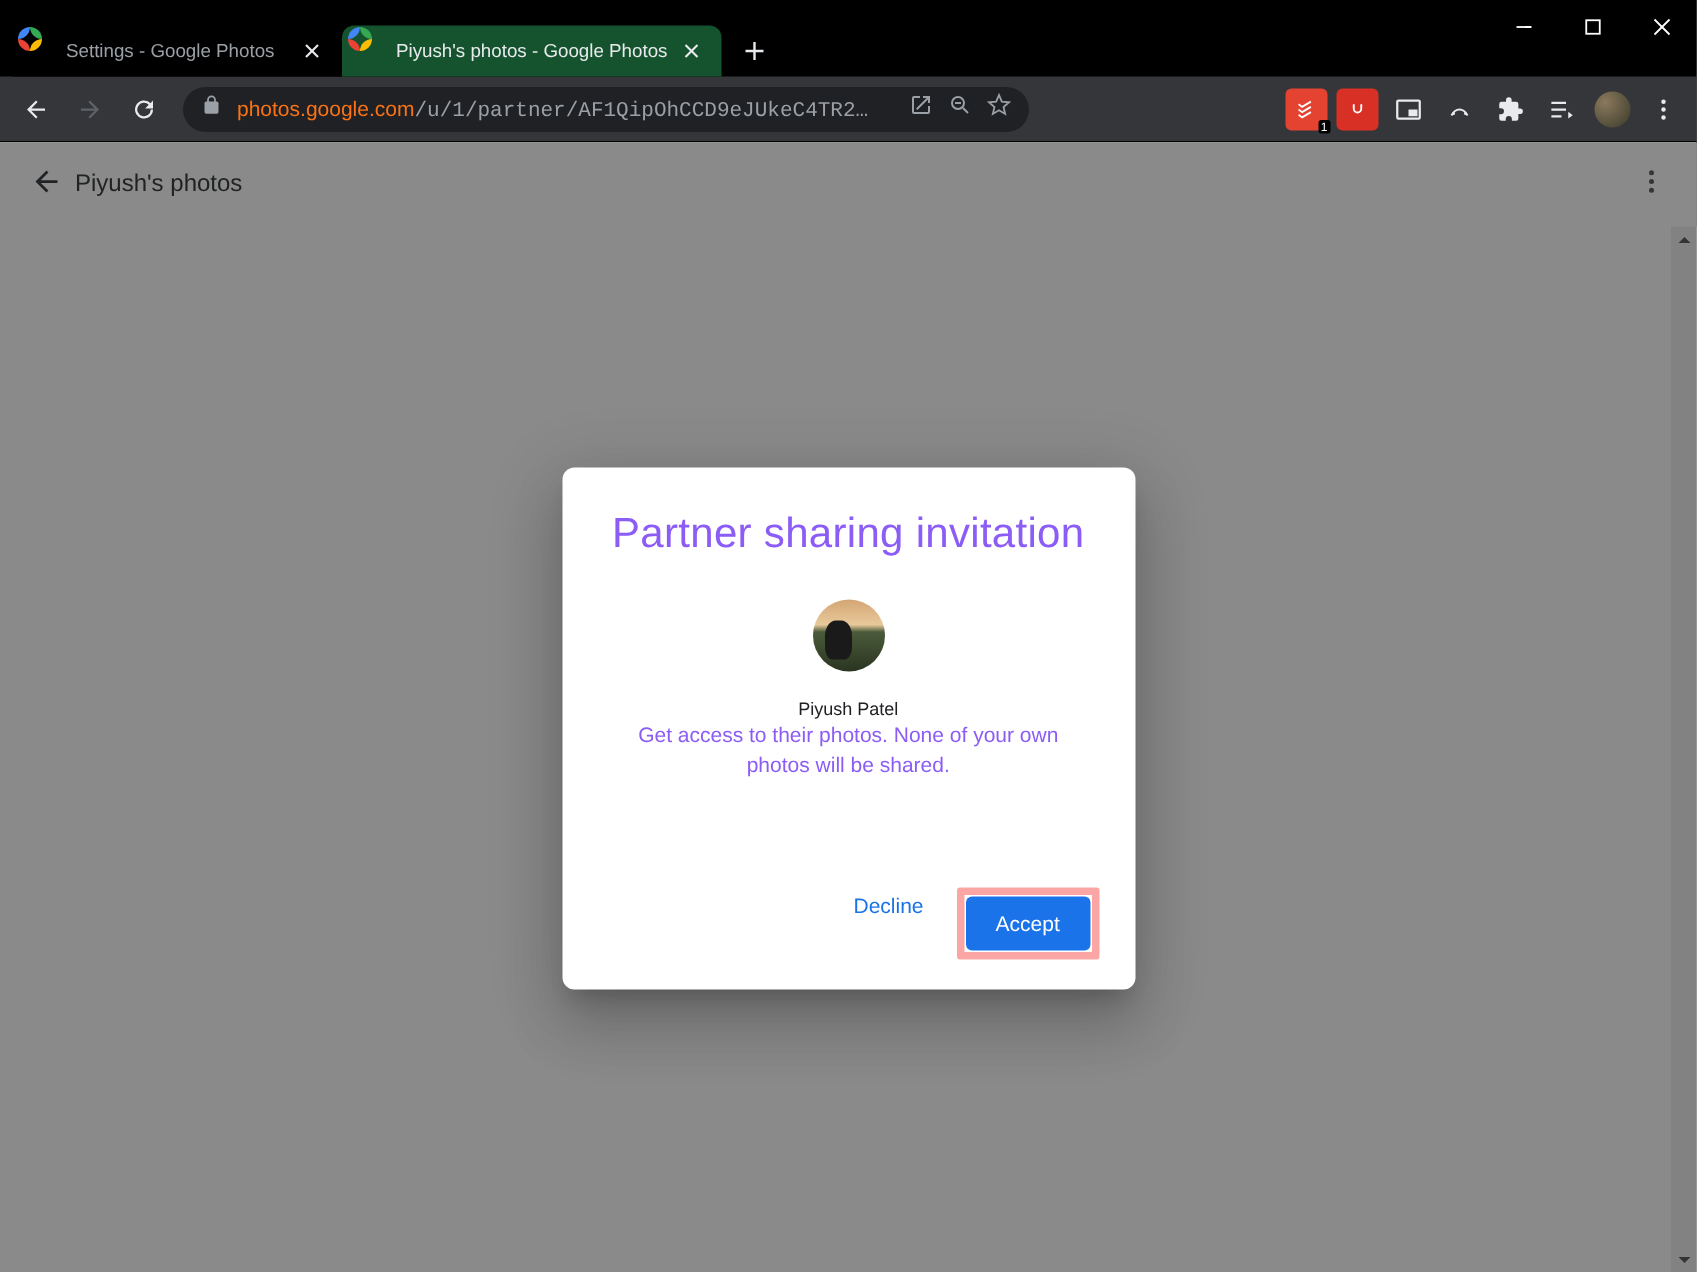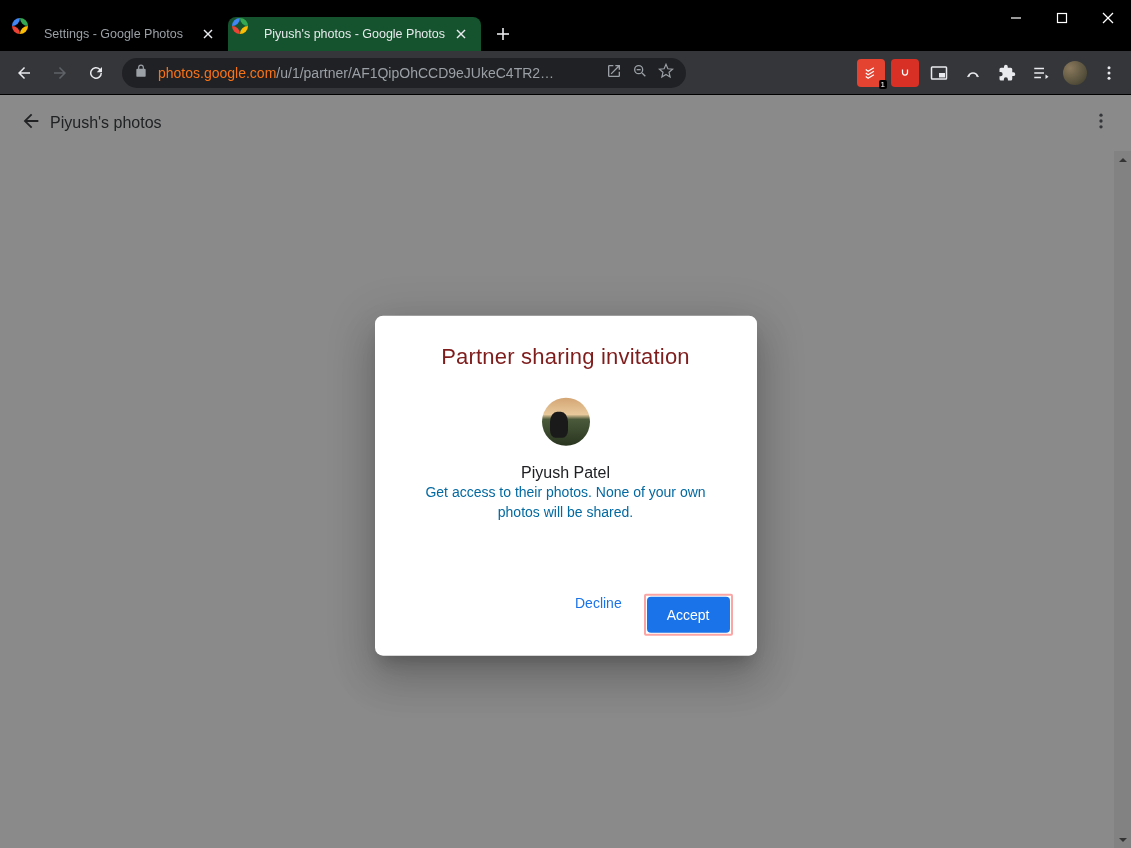--- a/index.html
+++ b/index.html
@@ -46,21 +46,21 @@
   .nav-btn { width:32px; height:32px; display:flex; align-items:center; justify-content:center; color:#e8eaed; border-radius:50%; }
   .nav-btn.disabled { color:#5f6368; }
   .urlbar {
     flex:0 0 564px; height:30px; background:#202124; border-radius:15px;
     display:flex; align-items:center; padding:0 12px; gap:10px; color:#9aa0a6;
     margin-left:6px;
   }
   .urlbar .lock { color:#9aa0a6; }
   .urlbar .url { flex:1; font-size:14px; color:#e8eaed; white-space:nowrap; overflow:hidden; text-overflow:ellipsis; }
   .urlbar .url .host { color:#f97316; }
-  .urlbar .url .path { color:#9aa0a6; }
+  .urlbar .url .path { color:#9aa0a6;font-family:Liberation Mono, monospace; }
   .urlbar .trail-icon { color:#9aa0a6; }
   .ext-area { display:flex; align-items:center; gap:6px; margin-left:auto; }
   .ext-icon { width:28px; height:28px; display:flex; align-items:center; justify-content:center; border-radius:4px; color:#e8eaed; position:relative;}
   .ext-icon.red { background:#d93025; border-radius:4px;}
   .ext-badge { position:absolute; bottom:-2px; right:-2px; background:#000; color:#fff; font-size:8px; padding:0 2px; border-radius:2px;}
   .avatar-circle { width:24px; height:24px; border-radius:50%; background:radial-gradient(circle at 30% 30%, #8a795d 0%, #3a3a2a 100%); overflow:hidden;}
   
   .content-wrap {
     position:relative; height: calc(848px - 15px - 36px - 44px);
     background:#fff;
@@ -85,35 +85,35 @@
     position:absolute; inset:0; background:rgba(0,0,0,0.46);
   }
   
   .modal {
     position:absolute; left:50%; top:calc(50% + 14px); transform:translate(-50%,-50%);
     width:382px; background:#fff; border-radius:8px;
     box-shadow:0 11px 15px -7px rgba(0,0,0,.2),0 24px 38px 3px rgba(0,0,0,.14),0 9px 46px 8px rgba(0,0,0,.12);
     padding:28px 24px 20px;
     font-family:"Product Sans", Arial, sans-serif;
   }
-  .modal h1 { font-size:22px; font-weight:400; text-align:center; color:#7f1d1d; margin-bottom:28px; letter-spacing:0.2px;}
+  .modal h1 { font-size:28px; font-weight:400; text-align:center; color:#8b5cf6; margin-bottom:28px; letter-spacing:0.2px;}
   .modal .avatar { width:48px; height:48px; border-radius:50%; margin:0 auto 18px;
     background:linear-gradient(180deg,#d4a574 0%, #e8c99b 35%, #4a5a3a 45%, #2a3520 100%);
     position:relative; overflow:hidden;
   }
   .modal .avatar::after {
     content:''; position:absolute; left:8px; top:14px; width:18px; height:26px;
     background:#1a1a1a; border-radius:40% 40% 30% 30%;
   }
-  .modal .name { text-align:center; font-size:16px; font-weight:500; color:#202124; }
-  .modal .desc { text-align:center; font-size:14px; color:#0369a1; line-height:1.45; padding:0 14px; margin-bottom:48px;}
+  .modal .name { text-align:center; font-size:12px; font-weight:500; color:#202124; }
+  .modal .desc { text-align:center; font-size:14px; color:#8b5cf6; line-height:1.45; padding:0 14px; margin-bottom:48px;}
   .modal .actions { display:flex; justify-content:flex-end; gap:10px; align-items:center;}
   .btn-flat { height:36px; padding:0 12px; border:none; background:none; color:#1a73e8; font-size:14px; font-weight:500; border-radius:4px; cursor:pointer; font-family:inherit;text-align:right;}
   .btn-primary { height:36px; padding:0 20px; background:#1a73e8; color:#fff; border:none; font-size:14px; font-weight:500; border-radius:4px; cursor:pointer; font-family:inherit;}
-  .highlight-box { border:2px solid #fca5a5; padding:1px; border-radius:2px;margin-top:24px;}
+  .highlight-box { border:5px solid #fca5a5; padding:1px; border-radius:2px;margin-top:24px;}
   
   .photos-logo { position:relative; width:16px; height:16px; }
   .petal { position:absolute; width:8px; height:8px; border-radius:8px 0 8px 0; top:50%; left:50%; transform-origin:0 0;}
   .petal.y { background:#fbbc04; transform:rotate(0deg);}
   .petal.r { background:#ea4335; transform:rotate(90deg);}
   .petal.b { background:#4285f4; transform:rotate(180deg);}
   .petal.g { background:#34a853; transform:rotate(270deg);}
 </style>
 </head>
 <body>

